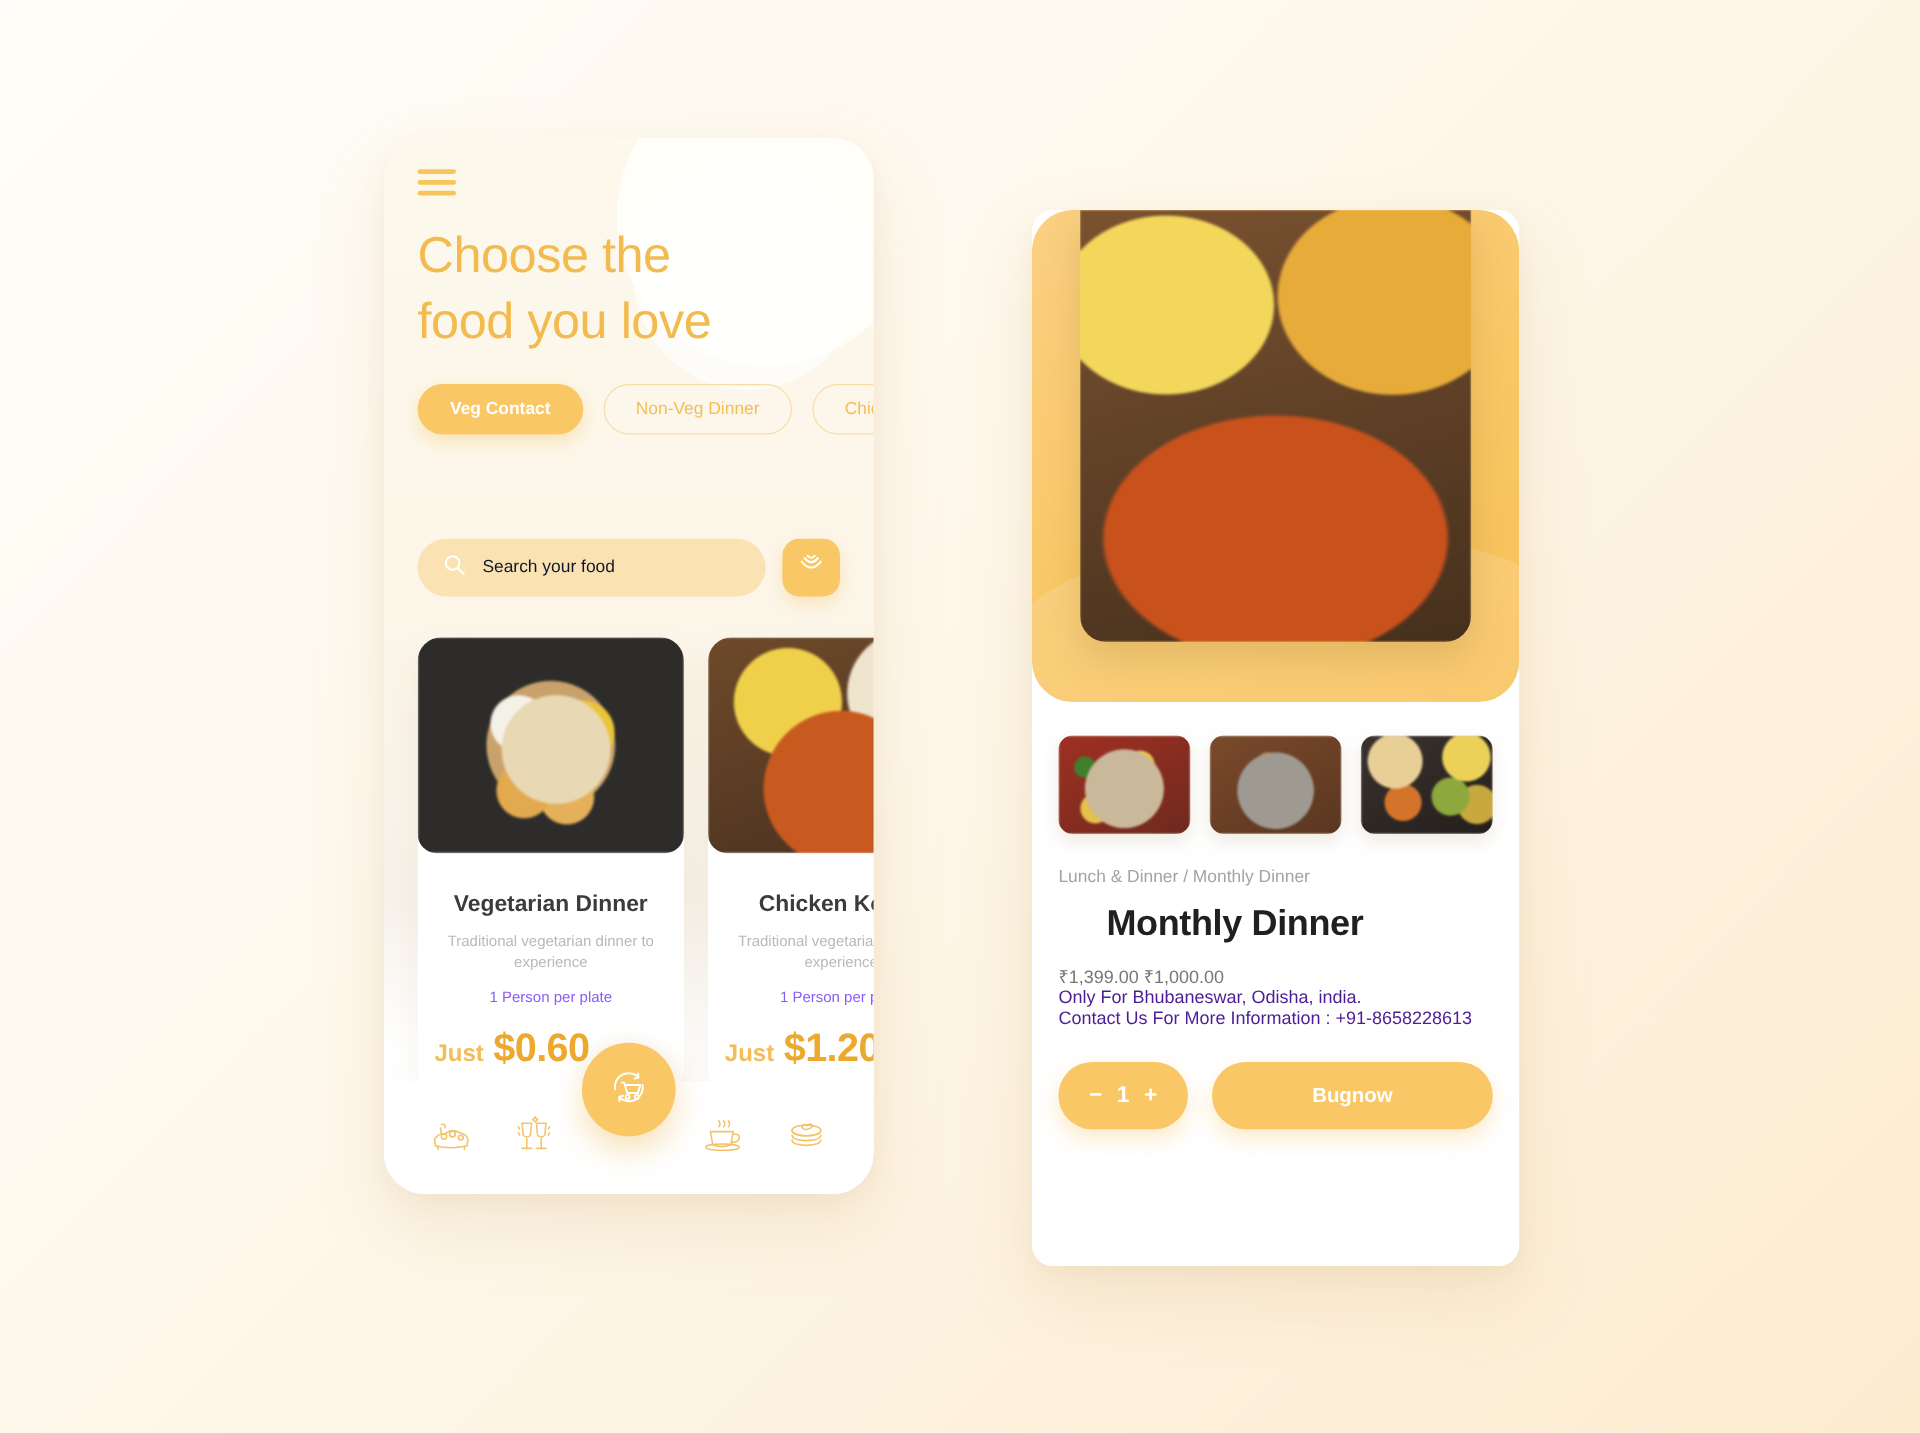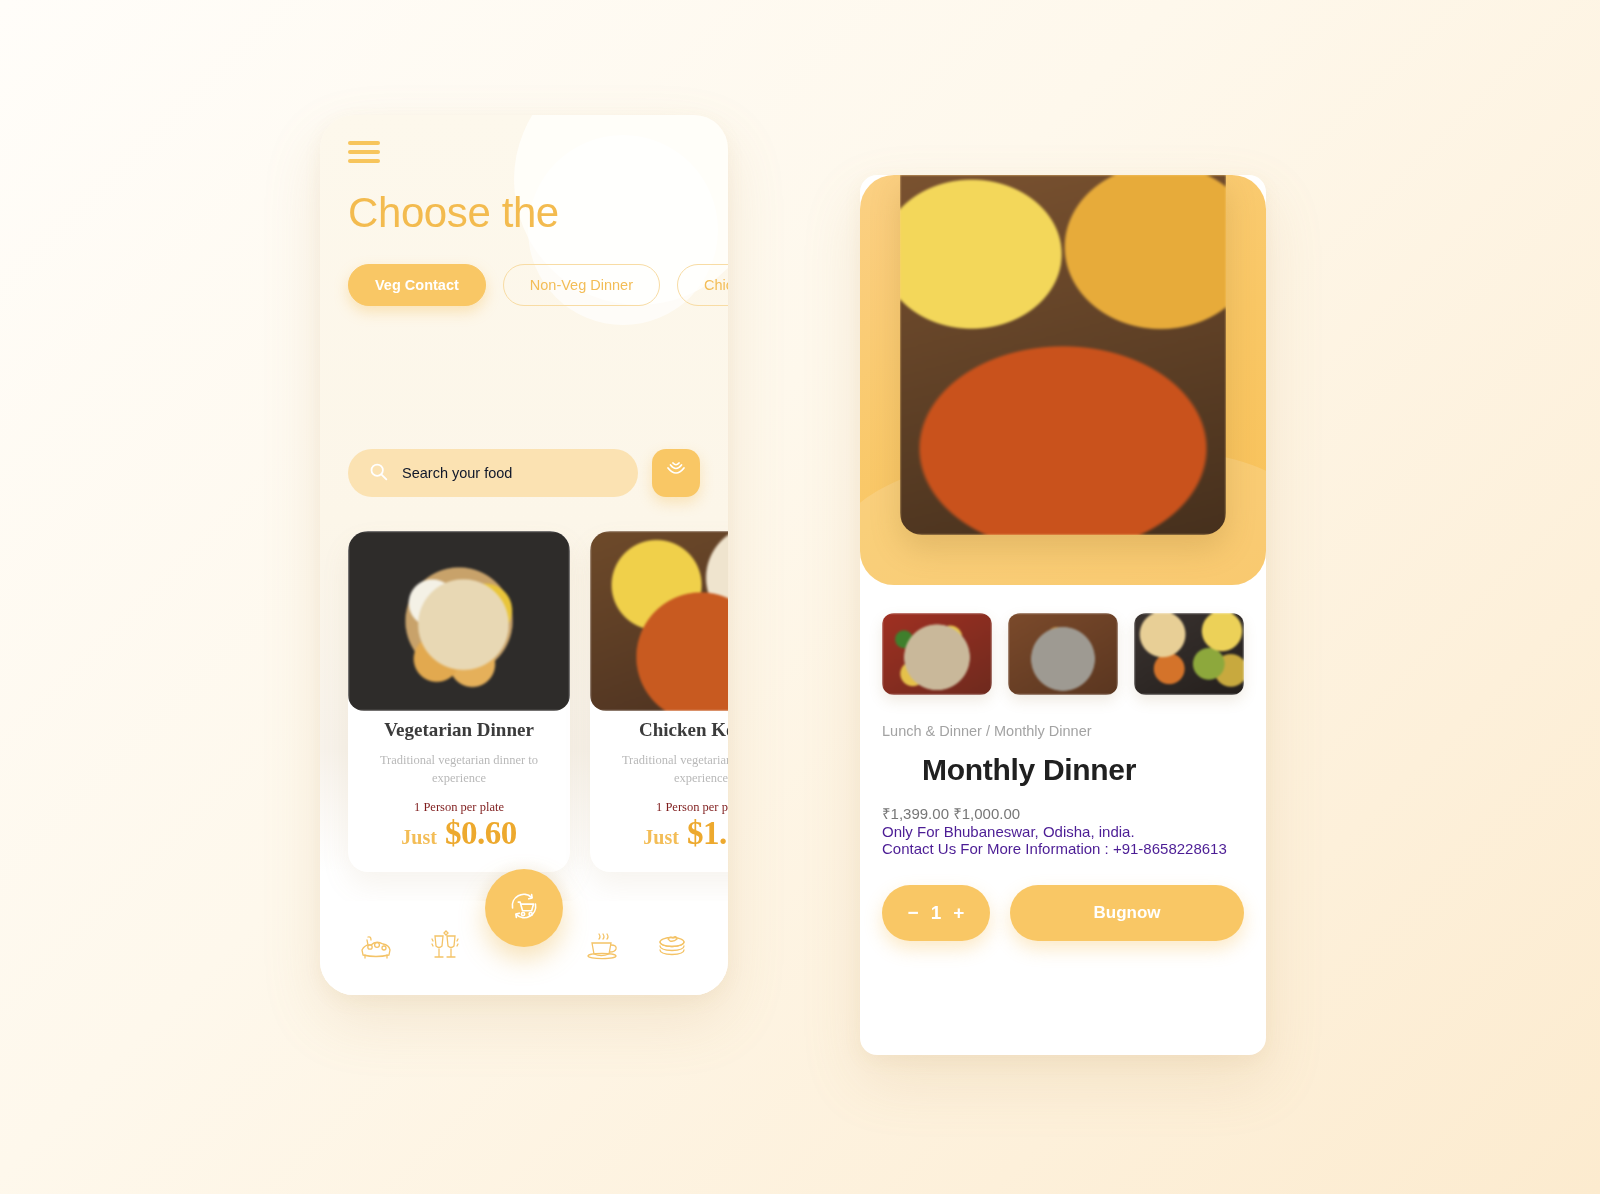--- a/index.html
+++ b/index.html
@@ -76,25 +76,25 @@
   }
 
   
   .cards { position: relative; display: flex; gap: 20px; padding: 0 0 0 28px; margin-top: 34px; }
   .card {
     flex: 0 0 222px; background: #FFFFFF; border-radius: 20px; overflow: hidden;
     box-shadow: 0 14px 28px rgba(178,150,100,.10);
     padding-bottom: 20px;
   }
   .card-img { height: 180px; border-radius: 16px; margin: 0; overflow: hidden; position: relative; }
-  .card-body { padding: 8px 14px 0; text-align: center; font-family: Liberation Serif, serif; }
+  .card-body { padding: 32px 14px 0; text-align: center; }
   .card-title { font-size: 19px; font-weight: 700; color: #3B3B3B; white-space: nowrap; }
   .card-desc  { font-size: 12.5px; color: #B9B9B9; line-height: 1.45; margin-top: 10px; }
-  .card-meta  { font-size: 12.5px; color: #7f1d1d; margin-top: 13px; }
-  .card-price { display: flex; align-items: baseline; justify-content: center; gap: 8px;
+  .card-meta  { font-size: 12.5px; color: #8b5cf6; margin-top: 13px; }
+  .card-price { margin-top: 16px; display: flex; align-items: baseline; gap: 8px;
                 white-space: nowrap; }
   .price-just { font-size: 20px; color: #F3BD57; font-weight: 600; }
   .price-val  { font-size: 33px; color: #EDA92E; font-weight: 700; letter-spacing: -.5px; }
 
   
   .l-bottom { position: absolute; left: 0; bottom: 0; width: 100%; height: 94px; background: #FFFFFF; }
   .nav-icons { display: flex; align-items: center; height: 100%; padding: 0 22px; }
   .nav-item { flex: 1; display: flex; justify-content: center; align-items: center; cursor: pointer; }
   .nav-spacer { flex: 1.3; }
   .fab {
@@ -231,20 +231,21 @@
     <div class="blob2"></div>
 
     <div class="hamburger">
       <i></i>
         <i></i>
         <i></i>
     </div>
 
     <div class="l-title">
       <div>Choose the</div>
+      <div>food you love</div>
     </div>
 
     <div class="chips">
       <div class="chip active">Veg Contact</div>
       <div class="chip">Non-Veg Dinner</div>
       <div class="chip">Chicken Dinner</div>
     </div>
   </div>
 
   <div class="search-row">

